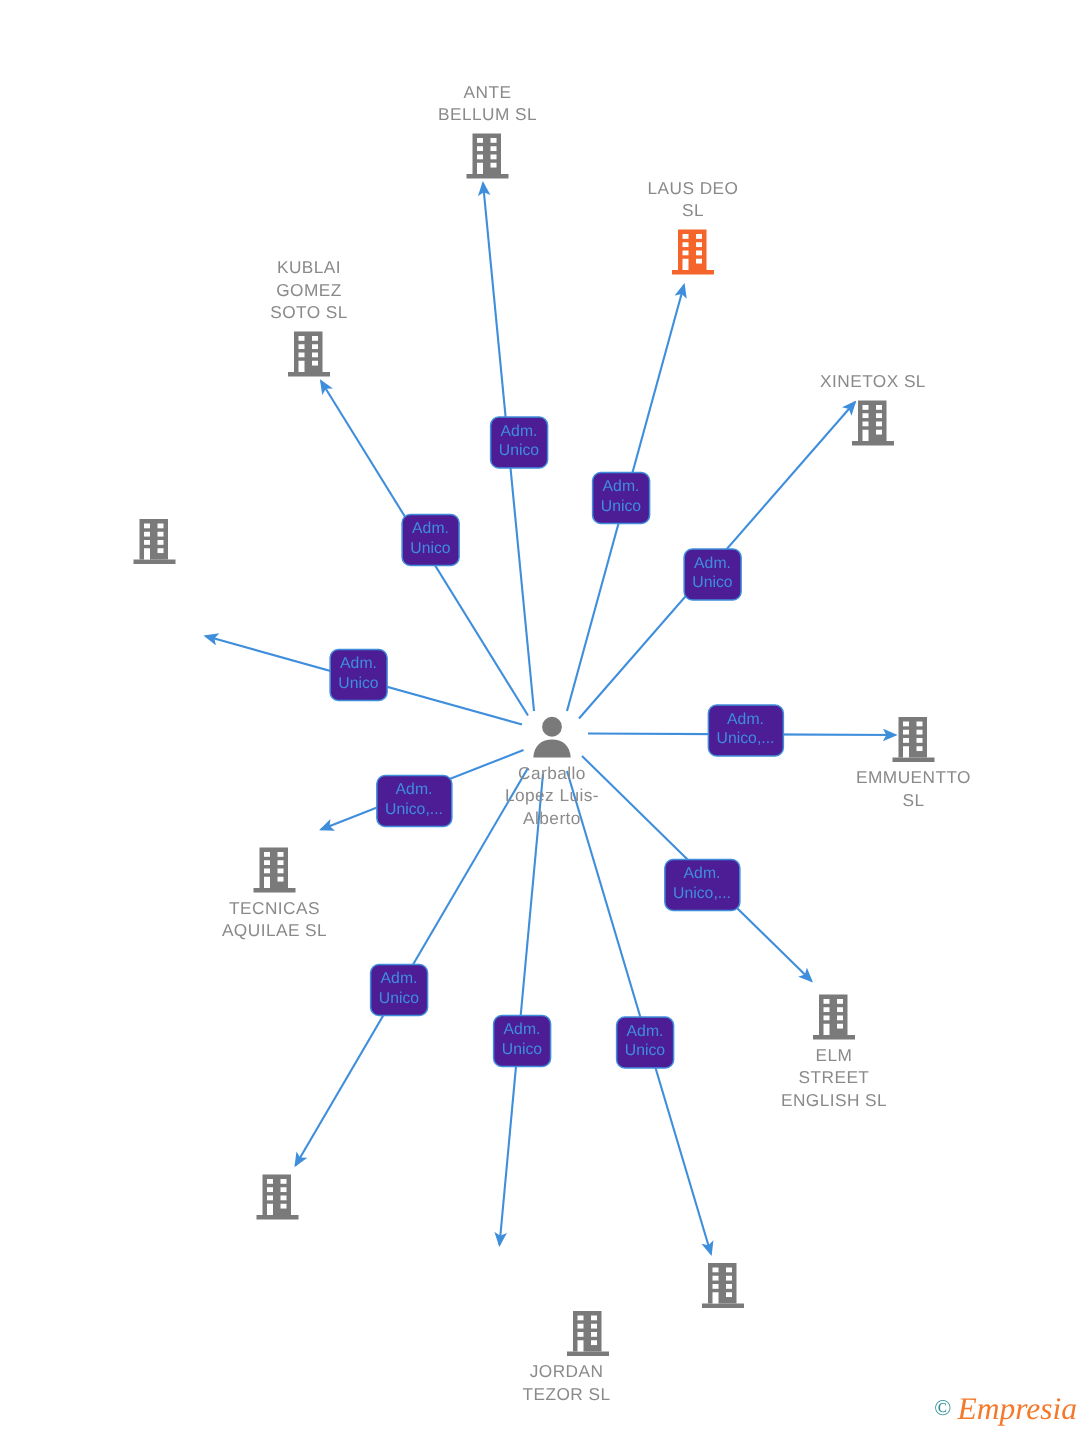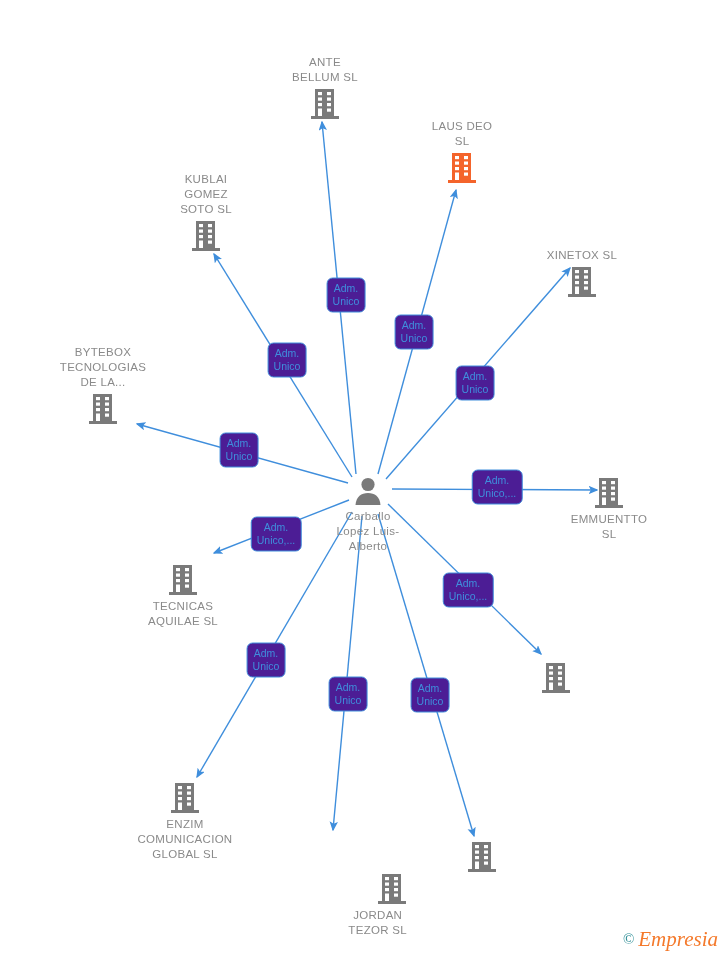--- a/index.html
+++ b/index.html
@@ -185,23 +185,20 @@
             <rect x="1" y="28" width="28" height="3" fill="#7a7a7a"></rect>
             <rect x="8" y="4" width="4" height="3.2" fill="#fff"></rect>
             <rect x="17" y="4" width="4" height="3.2" fill="#fff"></rect>
             <rect x="8" y="9.5" width="4" height="3.2" fill="#fff"></rect>
             <rect x="17" y="9.5" width="4" height="3.2" fill="#fff"></rect>
             <rect x="8" y="15" width="4" height="3.2" fill="#fff"></rect>
             <rect x="17" y="15" width="4" height="3.2" fill="#fff"></rect>
             <rect x="8" y="20.5" width="4" height="7.5" fill="#fff"></rect>
             <rect x="17" y="20.5" width="4" height="3.2" fill="#fff"></rect>
           </svg></div>
-        <div class="node-label">BYTEBOX
-TECNOLOGIAS
-DE LA...</div>
       </div>
       <div class="node label-below" style="left: 609px; top: 477px;">
         <div class="node-icon"><svg width="30" height="32" viewBox="0 0 30 32" xmlns="http://www.w3.org/2000/svg">
             <rect x="5" y="1" width="19" height="27" fill="#7a7a7a"></rect>
             <rect x="1" y="28" width="28" height="3" fill="#7a7a7a"></rect>
             <rect x="8" y="4" width="4" height="3.2" fill="#fff"></rect>
             <rect x="17" y="4" width="4" height="3.2" fill="#fff"></rect>
             <rect x="8" y="9.5" width="4" height="3.2" fill="#fff"></rect>
             <rect x="17" y="9.5" width="4" height="3.2" fill="#fff"></rect>
             <rect x="8" y="15" width="4" height="3.2" fill="#fff"></rect>
@@ -234,37 +231,37 @@
             <rect x="1" y="28" width="28" height="3" fill="#7a7a7a"></rect>
             <rect x="8" y="4" width="4" height="3.2" fill="#fff"></rect>
             <rect x="17" y="4" width="4" height="3.2" fill="#fff"></rect>
             <rect x="8" y="9.5" width="4" height="3.2" fill="#fff"></rect>
             <rect x="17" y="9.5" width="4" height="3.2" fill="#fff"></rect>
             <rect x="8" y="15" width="4" height="3.2" fill="#fff"></rect>
             <rect x="17" y="15" width="4" height="3.2" fill="#fff"></rect>
             <rect x="8" y="20.5" width="4" height="7.5" fill="#fff"></rect>
             <rect x="17" y="20.5" width="4" height="3.2" fill="#fff"></rect>
           </svg></div>
+        <div class="node-label">ELM
+STREET
+ENGLISH  SL</div>
       </div>
       <div class="node label-below" style="left: 185px; top: 782px;">
         <div class="node-icon"><svg width="30" height="32" viewBox="0 0 30 32" xmlns="http://www.w3.org/2000/svg">
             <rect x="5" y="1" width="19" height="27" fill="#7a7a7a"></rect>
             <rect x="1" y="28" width="28" height="3" fill="#7a7a7a"></rect>
             <rect x="8" y="4" width="4" height="3.2" fill="#fff"></rect>
             <rect x="17" y="4" width="4" height="3.2" fill="#fff"></rect>
             <rect x="8" y="9.5" width="4" height="3.2" fill="#fff"></rect>
             <rect x="17" y="9.5" width="4" height="3.2" fill="#fff"></rect>
             <rect x="8" y="15" width="4" height="3.2" fill="#fff"></rect>
             <rect x="17" y="15" width="4" height="3.2" fill="#fff"></rect>
             <rect x="8" y="20.5" width="4" height="7.5" fill="#fff"></rect>
             <rect x="17" y="20.5" width="4" height="3.2" fill="#fff"></rect>
           </svg></div>
-        <div class="node-label">ENZIM
-COMUNICACION
-GLOBAL  SL</div>
       </div>
       <div class="node label-below" style="left: 332px; top: 873px; align-items: flex-end;">
         <div class="node-icon"><svg width="30" height="32" viewBox="0 0 30 32" xmlns="http://www.w3.org/2000/svg">
             <rect x="5" y="1" width="19" height="27" fill="#7a7a7a"></rect>
             <rect x="1" y="28" width="28" height="3" fill="#7a7a7a"></rect>
             <rect x="8" y="4" width="4" height="3.2" fill="#fff"></rect>
             <rect x="17" y="4" width="4" height="3.2" fill="#fff"></rect>
             <rect x="8" y="9.5" width="4" height="3.2" fill="#fff"></rect>
             <rect x="17" y="9.5" width="4" height="3.2" fill="#fff"></rect>
             <rect x="8" y="15" width="4" height="3.2" fill="#fff"></rect>

